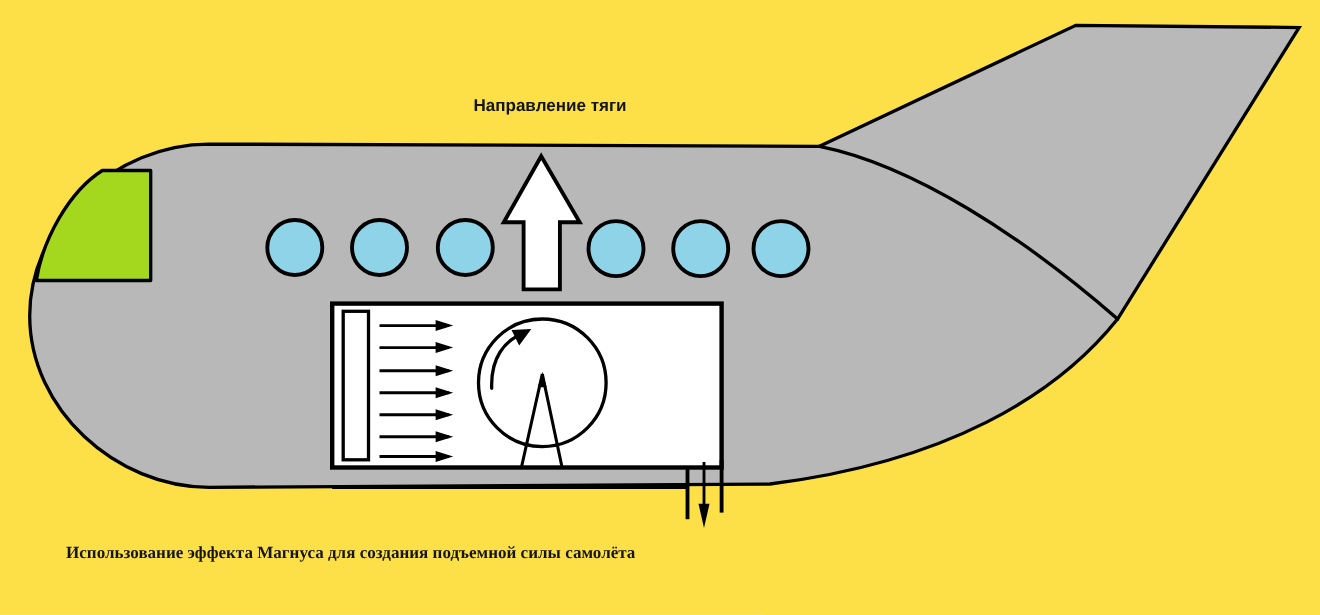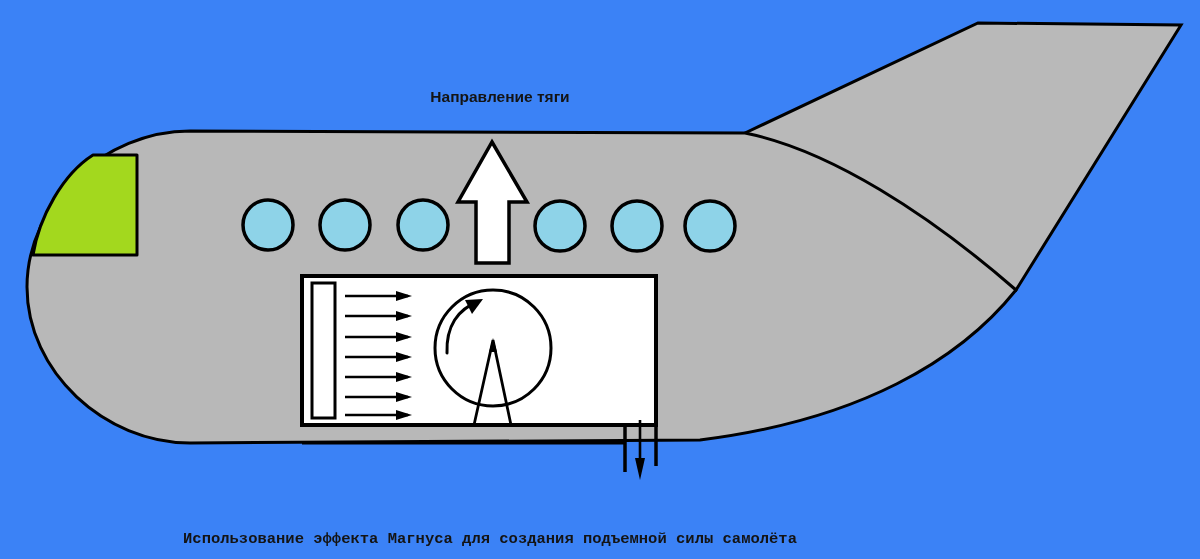--- a/index.html
+++ b/index.html
@@ -8,21 +8,21 @@
     padding: 0;
     background: #ffffff;
   }
   body {
     font-family: "Liberation Sans", sans-serif;
   }
   #stage {
     position: relative;
     width: 1200px;
     height: 559px;
-    background: #3b82f6;
+    background: #fde047;
     overflow: hidden;
   }
   #diagram-svg {
     position: absolute;
     left: 0;
     top: 0;
     width: 1200px;
     height: 559px;
     display: block;
   }
@@ -35,26 +35,24 @@
     font-size: 15.5px;
     font-weight: bold;
     color: #141414;
     font-family: "Liberation Sans", sans-serif;
   }
   #caption-wrap {
     position: absolute;
     left: 60px;
     top: 494px;
     width: 860px;
-    text-align: center;
     font-size: 15.5px;
     font-weight: bold;
     color: #141414;
-    font-family: Liberation Mono, monospace;
-    margin-top: 36px;
+    font-family: Liberation Serif, serif;
   }
 </style>
 </head>
 <body>
 
 <div id="stage">
 
   <svg id="diagram-svg" viewBox="0 0 1200 559" xmlns="http://www.w3.org/2000/svg">
 
     <path d="M 745 133 L 978 23 L 1181 25 L 1016 290 Z" fill="#b9b9b9" stroke="#000000" stroke-width="3" stroke-linejoin="miter"></path>

